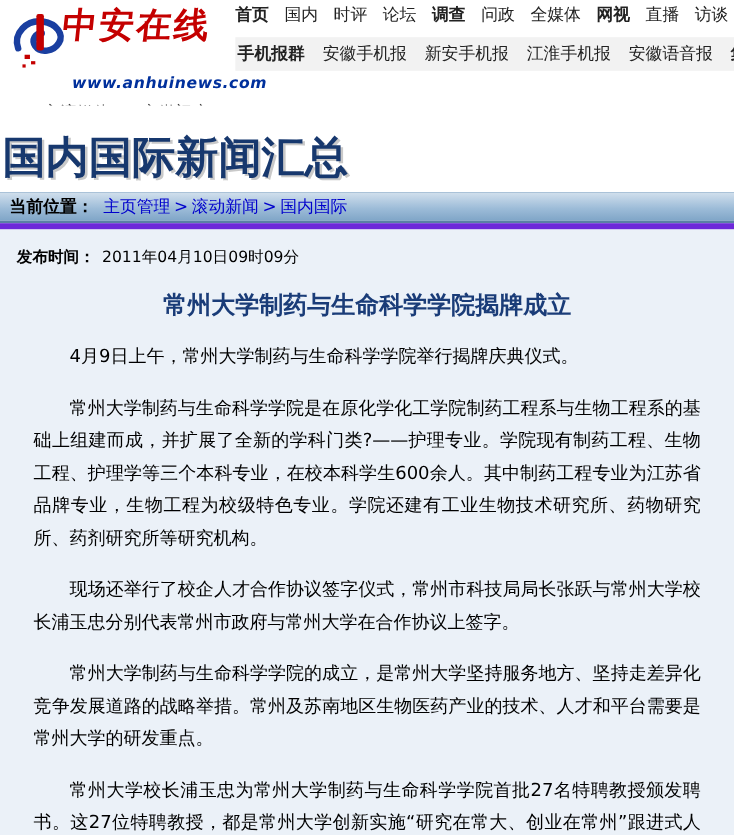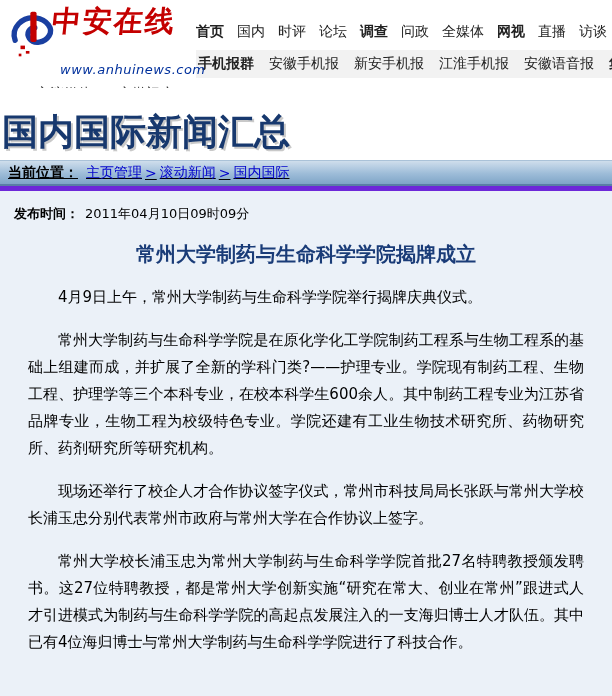--- a/index.html
+++ b/index.html
@@ -6,40 +6,40 @@
   html,body { width:612px; height:696px; overflow:hidden; background:#fff;
     font-family:"DejaVu Sans", sans-serif; }
 
   
   .header { display:flex; background:#fff; height:88px; overflow:hidden; }
   .logo-block { width:196px; flex:0 0 196px; padding:4px 0 0 8px; position:relative; }
   .logo-top { display:flex; align-items:flex-start; }
   .logo-swirl { margin-top:4px; flex:0 0 auto; }
   .logo-cn { color:#c40000; font-weight:bold; font-size:29px; line-height:34px;
     transform:skewX(-6deg); letter-spacing:2px; white-space:nowrap; margin-left:-6px; }
-  .logo-url { color:#00309c; font-weight:normal; font-style:italic; font-size:13px;
+  .logo-url { color:#00309c; font-weight:bold; font-style:italic; font-size:13px;
     margin:-2px 0 0 52px; letter-spacing:0.5px; }
   .logo-tagline { margin:8px 0 0 28px; font-size:14px; color:#333; display:flex; gap:26px; }
 
-  .nav-block { flex:1 1 auto; padding-top:23px; overflow:hidden;text-align:right; }
+  .nav-block { flex:1 1 auto; padding-top:4px; overflow:hidden;text-align:right; }
   .nav-row { display:flex; gap:13px; white-space:nowrap; font-size:14px; color:#222;
     margin-bottom:9px; }
   .nav-row .nav-link, .mobile-bar .nav-link { cursor:pointer; color:#222; }
   .bold { font-weight:bold; color:#111; }
   .mobile-bar { display:flex; gap:15px; white-space:nowrap; font-size:14px;
     background:#f2f2f2; padding:5px 0 5px 2px; margin-top:2px; overflow:hidden; }
 
   
   .page-title { color:#17386e; font-weight:bold; font-size:36px; line-height:40px;
     padding:5px 0 8px 2px; text-shadow:2px 2px 0 #c9c9c9; background:#fff;margin-top:19px; }
 
   
   .breadcrumb { height:26px; display:flex; align-items:center; padding-left:8px;
     background:linear-gradient(#cfdeec, #9dbcd8 55%, #7fa5c7);
-    border-top:1px solid #aac2d8; border-bottom:2px solid #5a7fa5; font-size:14px;text-decoration:underline; }
+    border-top:1px solid #aac2d8; border-bottom:2px solid #5a7fa5; font-size:14px; }
   .breadcrumb-label { font-weight:bold; color:#000; margin-right:8px; }
   .breadcrumb a, .crumb-link { color:#0000cc; text-decoration:none; cursor:pointer; }
   .crumb-sep { color:#0000cc; margin:0 3px; }
 
   
   .content { background:#ebf1f8; height:530px; padding-top:6px; overflow:hidden;
     border-top:5px solid #6d28d9; }
   .meta-row { display:flex; font-size:13px; color:#000; padding:8px 0 4px 14px; }
   .meta-label { font-weight:bold; }
   .meta-value { margin-left:6px; }
@@ -115,15 +115,16 @@
     <span class="meta-label">发布时间：</span>
     <span class="meta-value">2011年04月10日09时09分</span>
   </div>
 
   <div class="article-title">常州大学制药与生命科学学院揭牌成立</div>
 
   <div class="article-body">
     <p>4月9日上午，常州大学制药与生命科学学院举行揭牌庆典仪式。</p>
     <p>常州大学制药与生命科学学院是在原化学化工学院制药工程系与生物工程系的基础上组建而成，并扩展了全新的学科门类?——护理专业。学院现有制药工程、生物工程、护理学等三个本科专业，在校本科学生600余人。其中制药工程专业为江苏省品牌专业，生物工程为校级特色专业。学院还建有工业生物技术研究所、药物研究所、药剂研究所等研究机构。</p>
     <p>现场还举行了校企人才合作协议签字仪式，常州市科技局局长张跃与常州大学校长浦玉忠分别代表常州市政府与常州大学在合作协议上签字。</p>
+    <p>常州大学制药与生命科学学院的成立，是常州大学坚持服务地方、坚持走差异化竞争发展道路的战略举措。常州及苏南地区生物医药产业的技术、人才和平台需要是常州大学的研发重点。</p>
     <p>常州大学校长浦玉忠为常州大学制药与生命科学学院首批27名特聘教授颁发聘书。这27位特聘教授，都是常州大学创新实施“研究在常大、创业在常州”跟进式人才引进模式为制药与生命科学学院的高起点发展注入的一支海归博士人才队伍。其中已有4位海归博士与常州大学制药与生命科学学院进行了科技合作。</p>
   </div>
 </div>
 
 </body></html>

